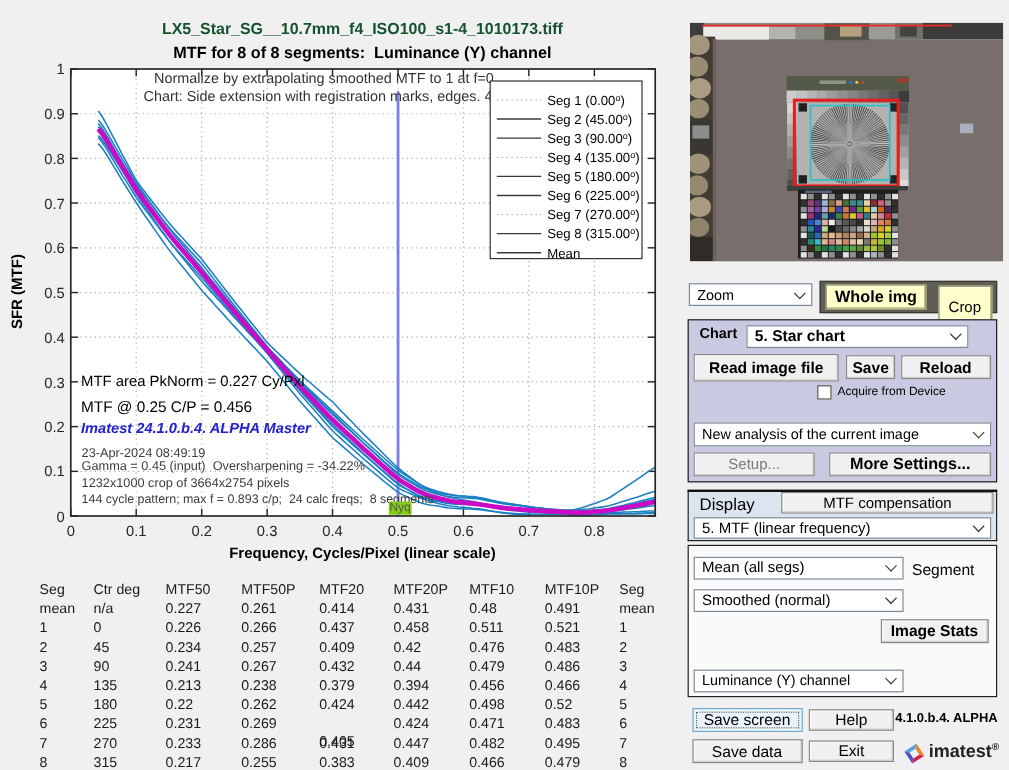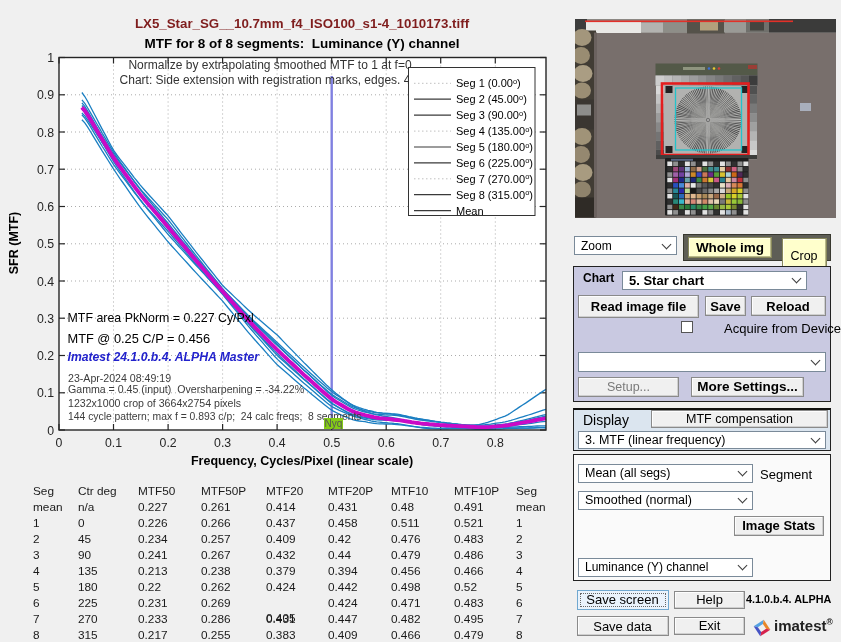--- a/index.html
+++ b/index.html
@@ -1,17 +1,17 @@
 <!DOCTYPE html>
 <html><head><meta charset="utf-8"><style>
 * { margin:0; padding:0; box-sizing:border-box; }
 html,body { width:841px; height:642px; background:#f0f0f0; overflow:hidden; }
 body { font-family:"Liberation Sans", sans-serif; position:relative; -webkit-font-smoothing:antialiased; }
 #plotsvg { position:absolute; left:0; top:0; }
-.t1 { position:absolute; left:302px; top:16px; transform:translateX(-50%); font-size:13.3px; font-weight:bold; white-space:nowrap; color:#7f1d1d; }
+.t1 { position:absolute; left:302px; top:16px; transform:translateX(-50%); font-size:13.3px; font-weight:bold; white-space:nowrap; color:#14532d; }
 .t2 { position:absolute; left:302px; top:36px; transform:translateX(-50%); font-size:13.5px; font-weight:bold; white-space:nowrap; color:#000; }
 .xt { position:absolute; top:436px; transform:translateX(-50%); font-size:12.3px; color:#262626; }
 .yt { position:absolute; left:0; width:54px; text-align:right; font-size:12.3px; color:#262626; }
 .legt { font-size:11px; fill:#000; font-family:"Liberation Sans",sans-serif; }
 .ann { position:absolute; white-space:nowrap; }
 .tc { position:absolute; font-size:11.8px; color:#1a1a1a; white-space:nowrap; }
 .dd { position:absolute; background:#fff; border:1px solid #7a8a99; }
 .dd .chev { position:absolute; right:1px; top:1px; bottom:1px; width:16px; background:#fff; }
 .dd .chev::after { content:""; position:absolute; left:4px; top:50%; width:6px; height:6px; margin-top:-5px; border-right:1.7px solid #3c3c3c; border-bottom:1.7px solid #3c3c3c; transform:rotate(45deg); }
 .btn { position:absolute; background:#f0f0f0; border:1px solid #8a8a8a; box-shadow:inset -1px -1px 0 #cfcfcf, inset 1px 1px 0 #fdfdfd; display:flex; align-items:center; justify-content:center; white-space:nowrap; }
@@ -594,31 +594,32 @@
 <div class="panel" style="left:572.5px;top:266px;width:258px;height:136px;background:#c9c9e1"></div>
 <div class="lbl" style="left:583px;top:271px;font-size:12px;font-weight:bold">Chart</div>
 <div class="dd" style="left:622px;top:271px;width:185px;height:18.5px">
     <span style="position:absolute;left:6px;top:50%;transform:translateY(-50%);font-size:13px;font-weight:bold;white-space:nowrap">5. Star chart</span>
     <span class="chev"></span>
   </div>
 <div class="btn" style="left:578px;top:294.5px;width:121px;height:23.5px;font-size:13px;font-weight:bold;color:#000">Read image file</div>
 <div class="btn" style="left:705px;top:296px;width:41px;height:20px;font-size:13px;font-weight:bold;color:#000">Save</div>
 <div class="btn" style="left:750.5px;top:296px;width:75px;height:20px;font-size:13px;font-weight:bold;color:#000">Reload</div>
 <div style="position:absolute;left:681px;top:321px;width:12px;height:12px;background:#fff;border:1px solid #555"></div>
-<div class="lbl" style="left:724px;top:321px;font-size:13px">Acquire from Device</div>
+<div class="lbl" style="left:698px;top:321px;font-size:10px">Acquire from Device</div>
 <div class="dd" style="left:578px;top:352px;width:248px;height:20px">
+    <span style="position:absolute;left:6px;top:50%;transform:translateY(-50%);font-size:12px;white-space:nowrap">New analysis of the current image</span>
     <span class="chev"></span>
   </div>
 <div class="btn" style="left:578px;top:377px;width:101px;height:19.5px;font-size:12.5px;color:#7a7a7a">Setup...</div>
-<div class="btn" style="left:691px;top:377px;width:113px;height:19.5px;font-size:13.5px;font-weight:bold;color:#000">More Settings...</div>
+<div class="btn" style="left:691px;top:377px;width:135px;height:19.5px;font-size:13.5px;font-weight:bold;color:#000">More Settings...</div>
 <div class="panel" style="left:572.5px;top:408px;width:258px;height:43px;background:#dbe5ef;border-top:2px solid #111"></div>
 <div class="lbl" style="left:583px;top:412px;font-size:14px;font-weight:normal">Display</div>
 <div class="btn" style="left:651px;top:409.5px;width:177px;height:18.5px;font-size:12.5px;color:#000">MTF compensation</div>
 <div class="dd" style="left:578px;top:430.5px;width:248px;height:18px">
-    <span style="position:absolute;left:6px;top:50%;transform:translateY(-50%);font-size:12.5px;white-space:nowrap">3. MTF (linear frequency)</span>
+    <span style="position:absolute;left:6px;top:50%;transform:translateY(-50%);font-size:12.5px;white-space:nowrap">5. MTF (linear frequency)</span>
     <span class="chev"></span>
   </div>
 <div class="panel" style="left:572.5px;top:453.5px;width:258px;height:127px;background:#fafafa"></div>
 <div class="dd" style="left:578px;top:463.5px;width:175px;height:19px">
     <span style="position:absolute;left:6px;top:50%;transform:translateY(-50%);font-size:12.5px;white-space:nowrap">Mean (all segs)</span>
     <span class="chev"></span>
   </div>
 <div class="lbl" style="left:760px;top:466.5px;font-size:13px">Segment</div>
 <div class="dd" style="left:578px;top:490.5px;width:175px;height:19px">
     <span style="position:absolute;left:6px;top:50%;transform:translateY(-50%);font-size:12.5px;white-space:nowrap">Smoothed (normal)</span>

